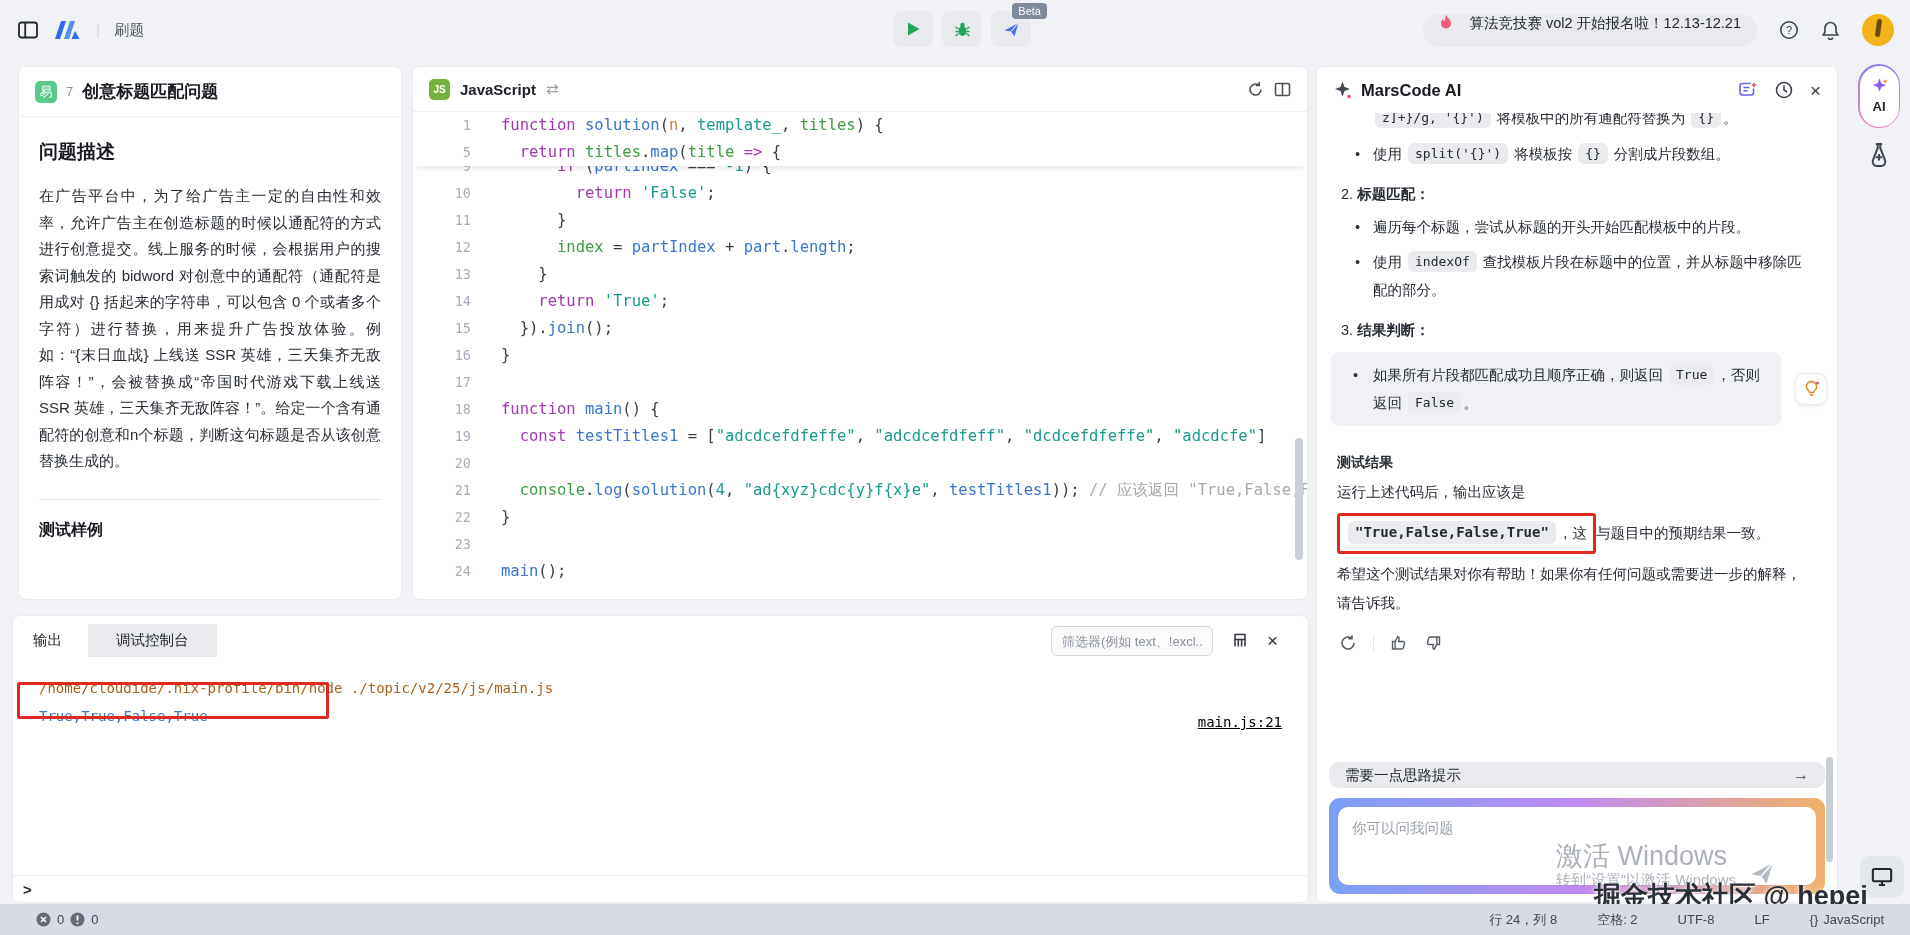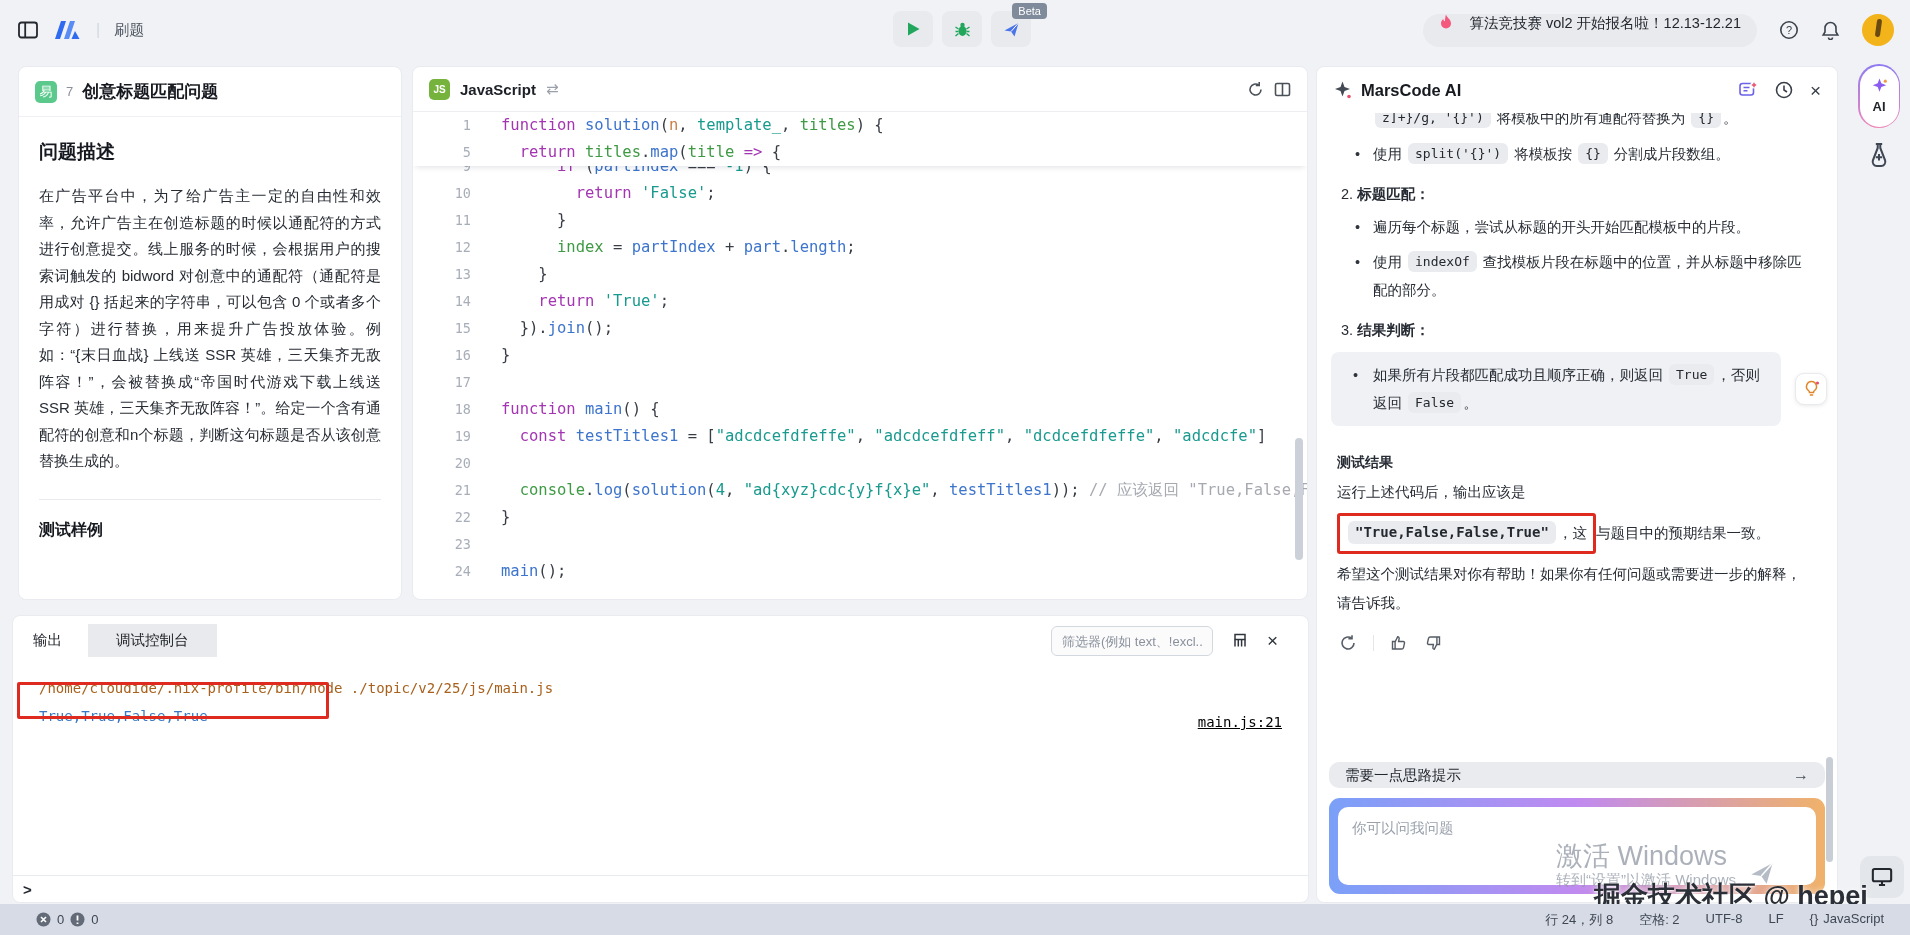--- a/index.html
+++ b/index.html
@@ -115,21 +115,21 @@
   .monitorbtn{position:absolute;left:1860px;top:856px;width:44px;height:42px;background:#e3e6ea;border-radius:10px;display:flex;align-items:center;justify-content:center;cursor:pointer}
 
   
   .wm-act{position:absolute;left:1556px;top:838px;color:#8f96a3;opacity:.75;font-size:27px;pointer-events:none}
   .wm-act2{position:absolute;left:1556px;top:871px;color:#8f96a3;opacity:.75;font-size:15px;pointer-events:none}
   .wm-jj{position:absolute;left:1594px;top:878px;color:#2b3038;font-size:27px;font-weight:600;text-shadow:0 1px 2px rgba(255,255,255,.95),0 0 6px rgba(255,255,255,.8);pointer-events:none}
 
   
   .statusbar{position:absolute;left:0;bottom:0;width:1910px;height:31px;background:#d6dbe5;display:flex;align-items:center;font-size:13px;color:#3f4754}
   .sb-left{display:flex;align-items:center;gap:6px;padding-left:36px}
-  .sb-right{position:absolute;right:26px;display:flex;align-items:flex-start;gap:26px}
+  .sb-right{position:absolute;right:26px;display:flex;align-items:center;gap:40px}
   .sb-item{display:flex;align-items:center;gap:5px;cursor:pointer}
 </style>
 </head>
 <body>
 
 <header class="topbar">
   <div class="tb-left">
     <span class="iconbtn">
       <svg width="20" height="18" viewBox="0 0 20 18">
           <rect x="1" y="1.5" width="18" height="15" rx="2.5" fill="none" stroke="#23272e" stroke-width="1.8"></rect>

